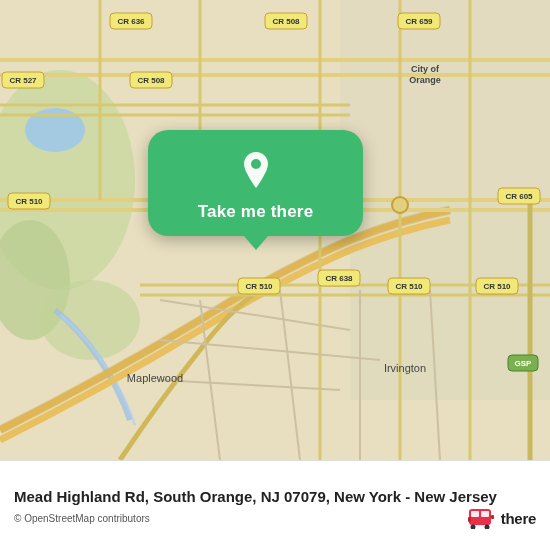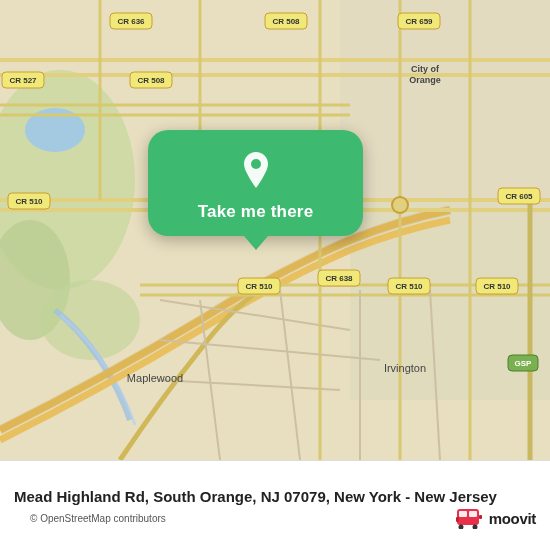--- a/index.html
+++ b/index.html
@@ -87,21 +87,20 @@
       font-size: 15px;
       font-weight: 600;
       color: #222;
       line-height: 1.4;
     }
 
     .info-footer {
       display: flex;
       align-items: center;
       justify-content: space-between;
-      margin-left: 16px;
     }
 
     .osm-credit {
       font-size: 10px;
       color: #555;
     }
 
     .moovit-logo {
       display: flex;
       align-items: center;
@@ -240,16 +239,16 @@
 
       <svg class="moovit-bus-icon" viewBox="0 0 28 22" xmlns="http://www.w3.org/2000/svg">
         <rect x="1" y="2" width="22" height="16" rx="3" fill="#e8304a"></rect>
         <rect x="3" y="4" width="8" height="6" rx="1" fill="white" opacity="0.9"></rect>
         <rect x="13" y="4" width="8" height="6" rx="1" fill="white" opacity="0.9"></rect>
         <circle cx="5" cy="20" r="2.5" fill="#333"></circle>
         <circle cx="19" cy="20" r="2.5" fill="#333"></circle>
         <rect x="0" y="10" width="3" height="5" rx="1" fill="#c02030"></rect>
         <rect x="23" y="8" width="3" height="4" rx="1" fill="#c02030"></rect>
       </svg>
-      <span class="moovit-text">moovit</span>
+      <span class="moovit-text">there</span>
     </div>
   </div>
 </div>
 
 </body></html>

